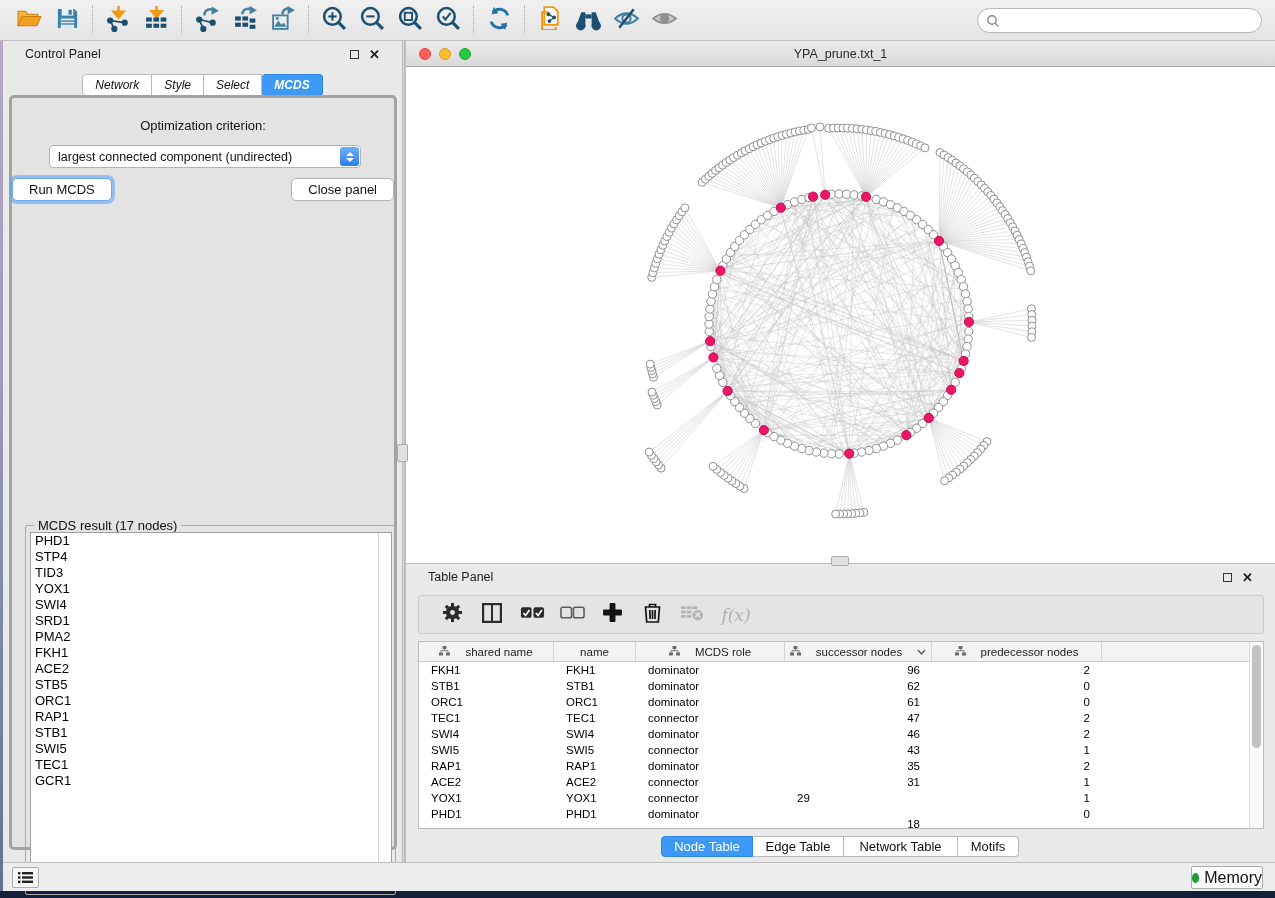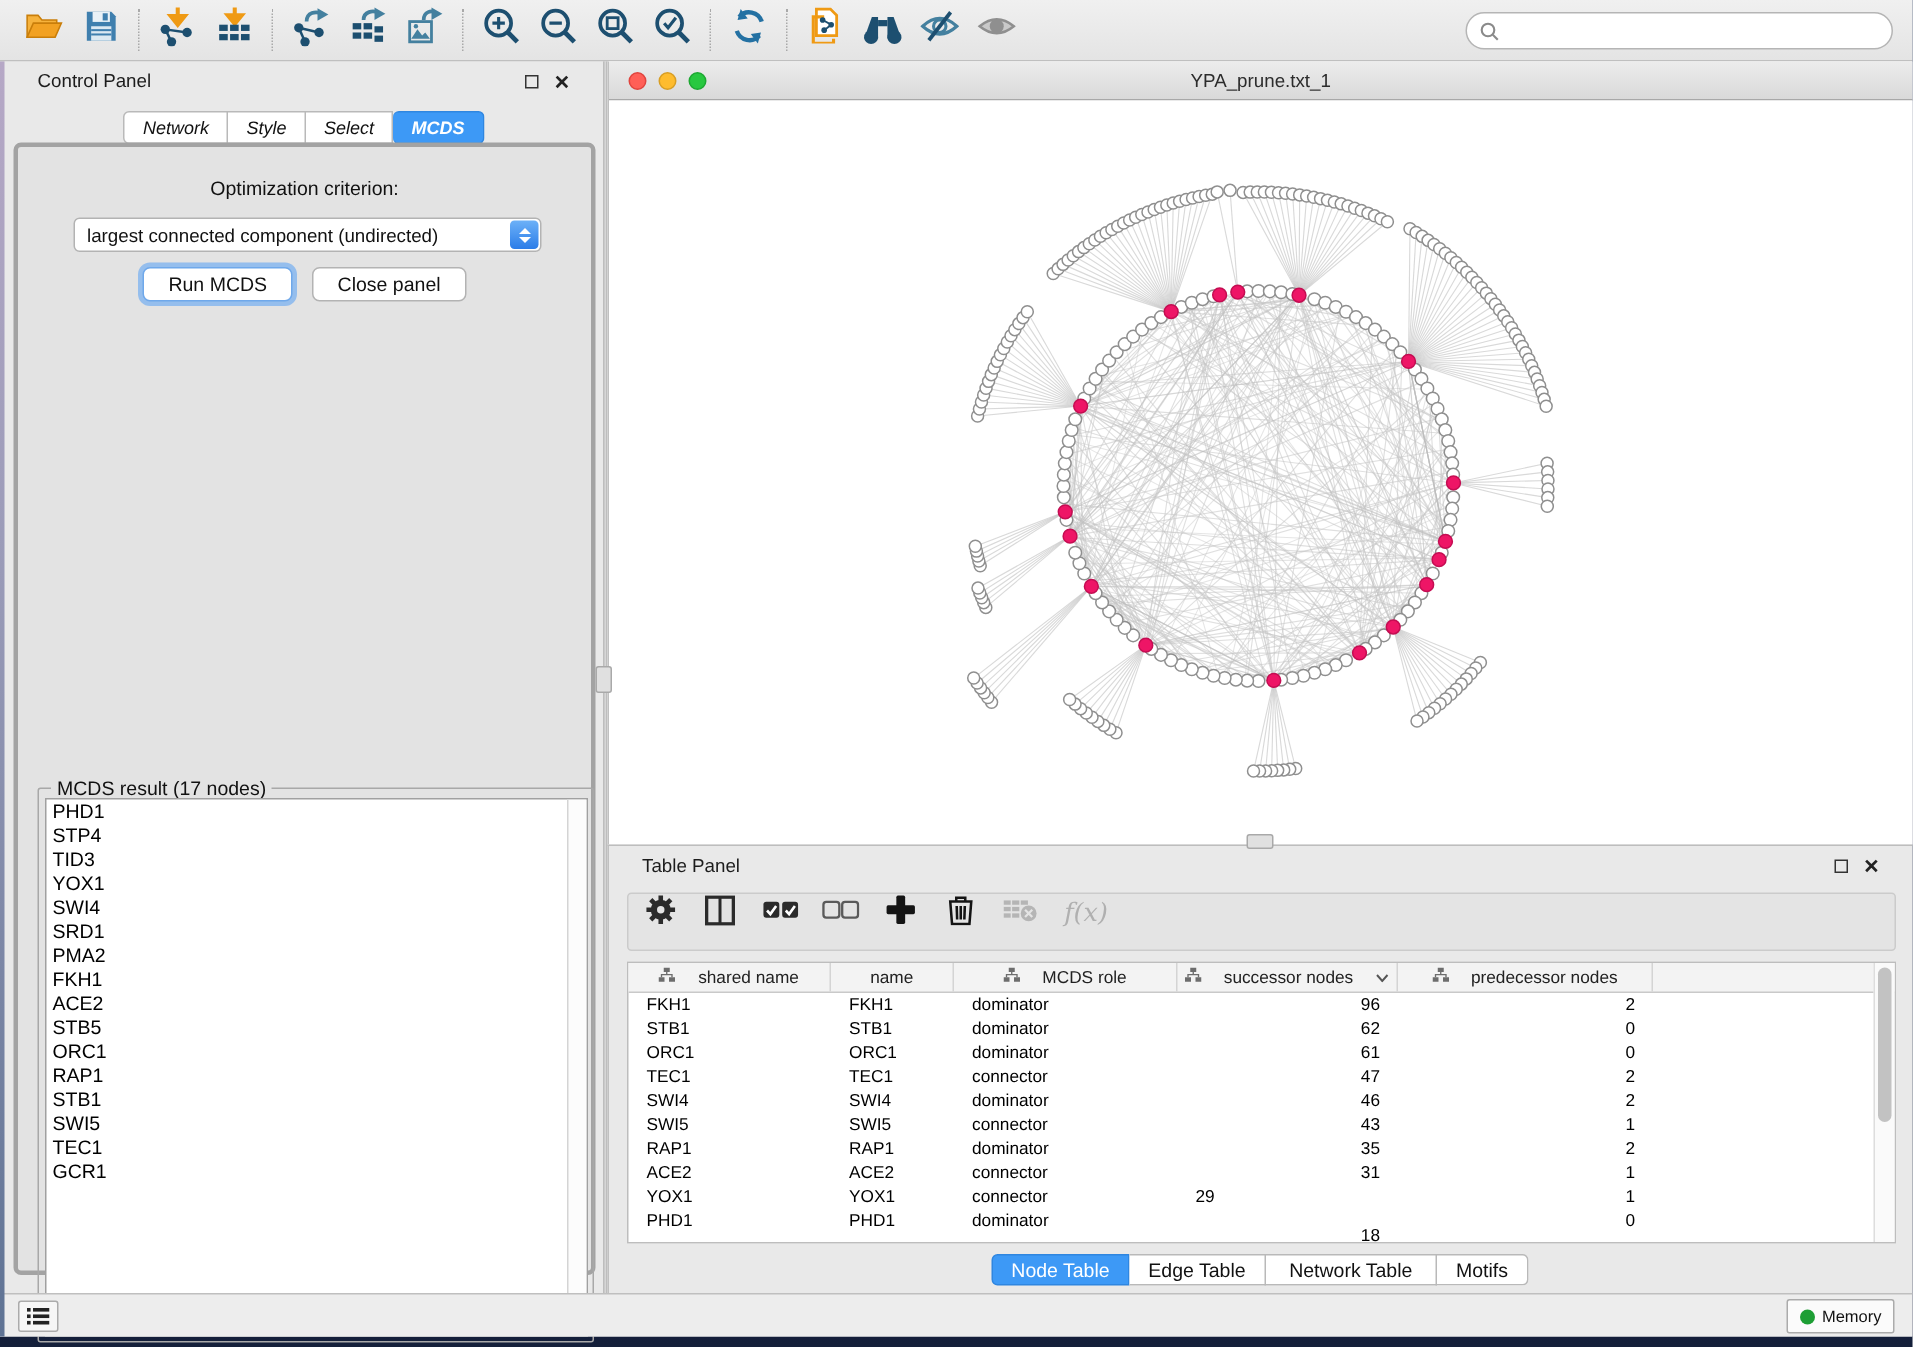--- a/index.html
+++ b/index.html
@@ -24,21 +24,21 @@
   .cp-tabs { position:absolute; left:0; top:33px; width:100%; display:flex; justify-content:center; }
   .cp-tab { font-size:12px; padding:3px 12px; background:#fff; border:1px solid #b9b9b9; border-left:none; color:#111;font-style:italic; }
   .cp-tab:first-child { border-left:1px solid #b9b9b9; border-radius:4px 0 0 4px; }
   .cp-tab.sel { background:#3d99f6; color:#fff; border-color:#2f86e0; border-radius:4px; font-weight:bold; }
   .cp-inner { position:absolute; left:6px; top:54px; width:388px; height:755px; background:#e3e3e3; border:3px solid #a3a3a3; border-radius:5px; }
   .opt-label { text-align:center; margin-top:20px; font-size:13px; color:#111; }
   .opt-select { position:absolute; left:37px; top:47px; width:312px; height:23px; background:#fff; border:1px solid #b3b3b3; border-radius:4px; font-size:12.5px; color:#111; display:flex; align-items:center; padding-left:8px; }
   .opt-spinner { position:absolute; right:1px; top:1px; width:19px; height:19px; background:linear-gradient(180deg,#6cb1f8,#2c7de8); border-radius:3px; display:flex; flex-direction:column; align-items:center; justify-content:center; gap:2px; }
   .spin-up { width:0; height:0; border-left:4px solid transparent; border-right:4px solid transparent; border-bottom:4px solid #fff; }
   .spin-dn { width:0; height:0; border-left:4px solid transparent; border-right:4px solid transparent; border-top:4px solid #fff; }
-  .cp-buttons { position:absolute; left:0; top:80px; width:100%; display:flex; justify-content:center; gap:13px; }
+  .cp-buttons { position:absolute; left:0; top:80px; width:100%; display:flex; justify-content:space-between; gap:13px; }
   .btn { background:#fff; border:1px solid #b3b3b3; border-radius:5px; font-size:13px; padding:3px 16px; color:#111; height:23px; }
   .btn.focused { box-shadow:0 0 0 3px rgba(96,165,244,.6); border-color:#6fa8ea; }
   .mcds-group { position:absolute; left:13px; top:427px; width:371px; height:370px; border:1px solid #a8a8a8; border-radius:2px; }
   .mcds-legend { position:absolute; left:8px; top:-8px; background:#e3e3e3; padding:0 4px; font-size:13px; color:#111; }
   .mcds-list { position:absolute; left:4px; top:6px; width:362px; height:359px; background:#fff; border:1px solid #a0a0a0; overflow:hidden; }
   .mcds-item { font-size:13px; line-height:16px; padding-left:4px; color:#000; }
   .mcds-scrolltrack { position:absolute; right:0; top:0; width:13px; height:100%; background:#fcfcfc; border-left:1px solid #d4d4d4; }
 
   
   .v-splitter { position:absolute; left:402px; top:41px; width:3px; height:821px; background:#d6d6d6; border-left:1px solid #bdbdbd; border-right:1px solid #bdbdbd; }
@@ -51,40 +51,40 @@
   .traffic { position:absolute; left:13px; top:7px; display:flex; gap:8px; }
   .light { width:12px; height:12px; border-radius:50%; }
   .light.red { background:#ff5f57; border:.5px solid #e0443e; }
   .light.yellow { background:#febc2e; border:.5px solid #d89e24; }
   .light.green { background:#28c840; border:.5px solid #1da832; }
   .net-title { font-size:12.5px; color:#2c2c2c; }
   .net-canvas { position:absolute; left:0; top:26px; width:870px; height:496px; background:#fff; }
 
   
   .table-panel { position:absolute; left:405px; top:563px; width:870px; height:299px; background:#e9e9e9; border-left:1px solid #c0c0c0; border-top:1px solid #bdbdbd; }
-  .tp-toolbar { position:absolute; left:12px; top:31px; width:846px; height:39px; background:#e4e4e4; border:1px solid #cbcbcb; border-radius:3px; display:flex; align-items:flex-start; gap:14px; padding-left:8px; }
+  .tp-toolbar { position:absolute; left:12px; top:31px; width:846px; height:39px; background:#e4e4e4; border:1px solid #cbcbcb; border-radius:3px; display:flex; align-items:center; gap:14px; padding-left:20px; }
   .tp-icon { display:flex; align-items:center; justify-content:center; width:26px; height:26px; }
   .tp-fx { font-family:"DejaVu Serif",serif; font-style:italic; font-size:17px; color:#b0b0b0; }
   .node-table { position:absolute; left:12px; top:77px; width:846px; height:188px; background:#fff; border:1px solid #bdbdbd; font-size:11.5px; }
   .nt-header { display:flex; height:20px; background:#f3f3f3; border-bottom:1px solid #c9c9c9; color:#222; }
   .nt-hcell { display:flex; align-items:center; justify-content:center; gap:15px; border-right:1px solid #d4d4d4; overflow:hidden; }
   .nt-row { display:flex; height:16px; align-items:center; color:#000; }
   .nt-cell { padding:0 12px; overflow:hidden; white-space:nowrap; }
   .nt-scroll { position:absolute; right:0; top:0; width:14px; height:186px; background:#fafafa; border-left:1px solid #ddd; }
   .nt-thumb { position:absolute; left:2px; top:3px; width:9px; height:103px; background:#c2c2c2; border-radius:5px; }
   .tp-tabs { position:absolute; left:255px; top:272px; display:flex; }
   .tp-tab { font-size:13px; padding:2px 0; text-align:center; background:#fff; border:1px solid #b9b9b9; border-left:none; color:#111; }
   .tp-tab:first-child { border-left:1px solid #b9b9b9; border-radius:4px 0 0 4px; }
   .tp-tab:last-child { border-radius:0 4px 4px 0; }
   .tp-tab.sel { background:#3d99f6; color:#fff; border-color:#2f86e0; }
 
   
   .status-bar { position:absolute; left:0; top:862px; width:1275px; height:29px; background:#ededed; border-top:1px solid #bfbfbf; }
   .list-btn { position:absolute; left:12px; top:4px; width:27px; height:21px; background:#f6f6f6; border:1px solid #ababab; border-radius:2px; display:flex; align-items:center; justify-content:center; }
-  .memory-btn { position:absolute; right:12px; top:3px; width:72px; height:23px; background:#fbfbfb; border:1px solid #ababab; border-radius:2px; display:flex; align-items:center; justify-content:center; gap:5px; font-size:11px; color:#111; }
+  .memory-btn { position:absolute; right:12px; top:3px; width:72px; height:23px; background:#fbfbfb; border:1px solid #ababab; border-radius:2px; display:flex; align-items:center; justify-content:center; gap:5px; font-size:16px; color:#111; }
   .mem-dot { width:10px; height:10px; border-radius:50%; background:#1d9e34; }
 </style>
 </head>
 <body>
 
 <div class="app">
 
   <div class="toolbar" id="main-toolbar">
     <div class="search-wrap">
       <svg width="14" height="14" viewBox="0 0 14 14">

